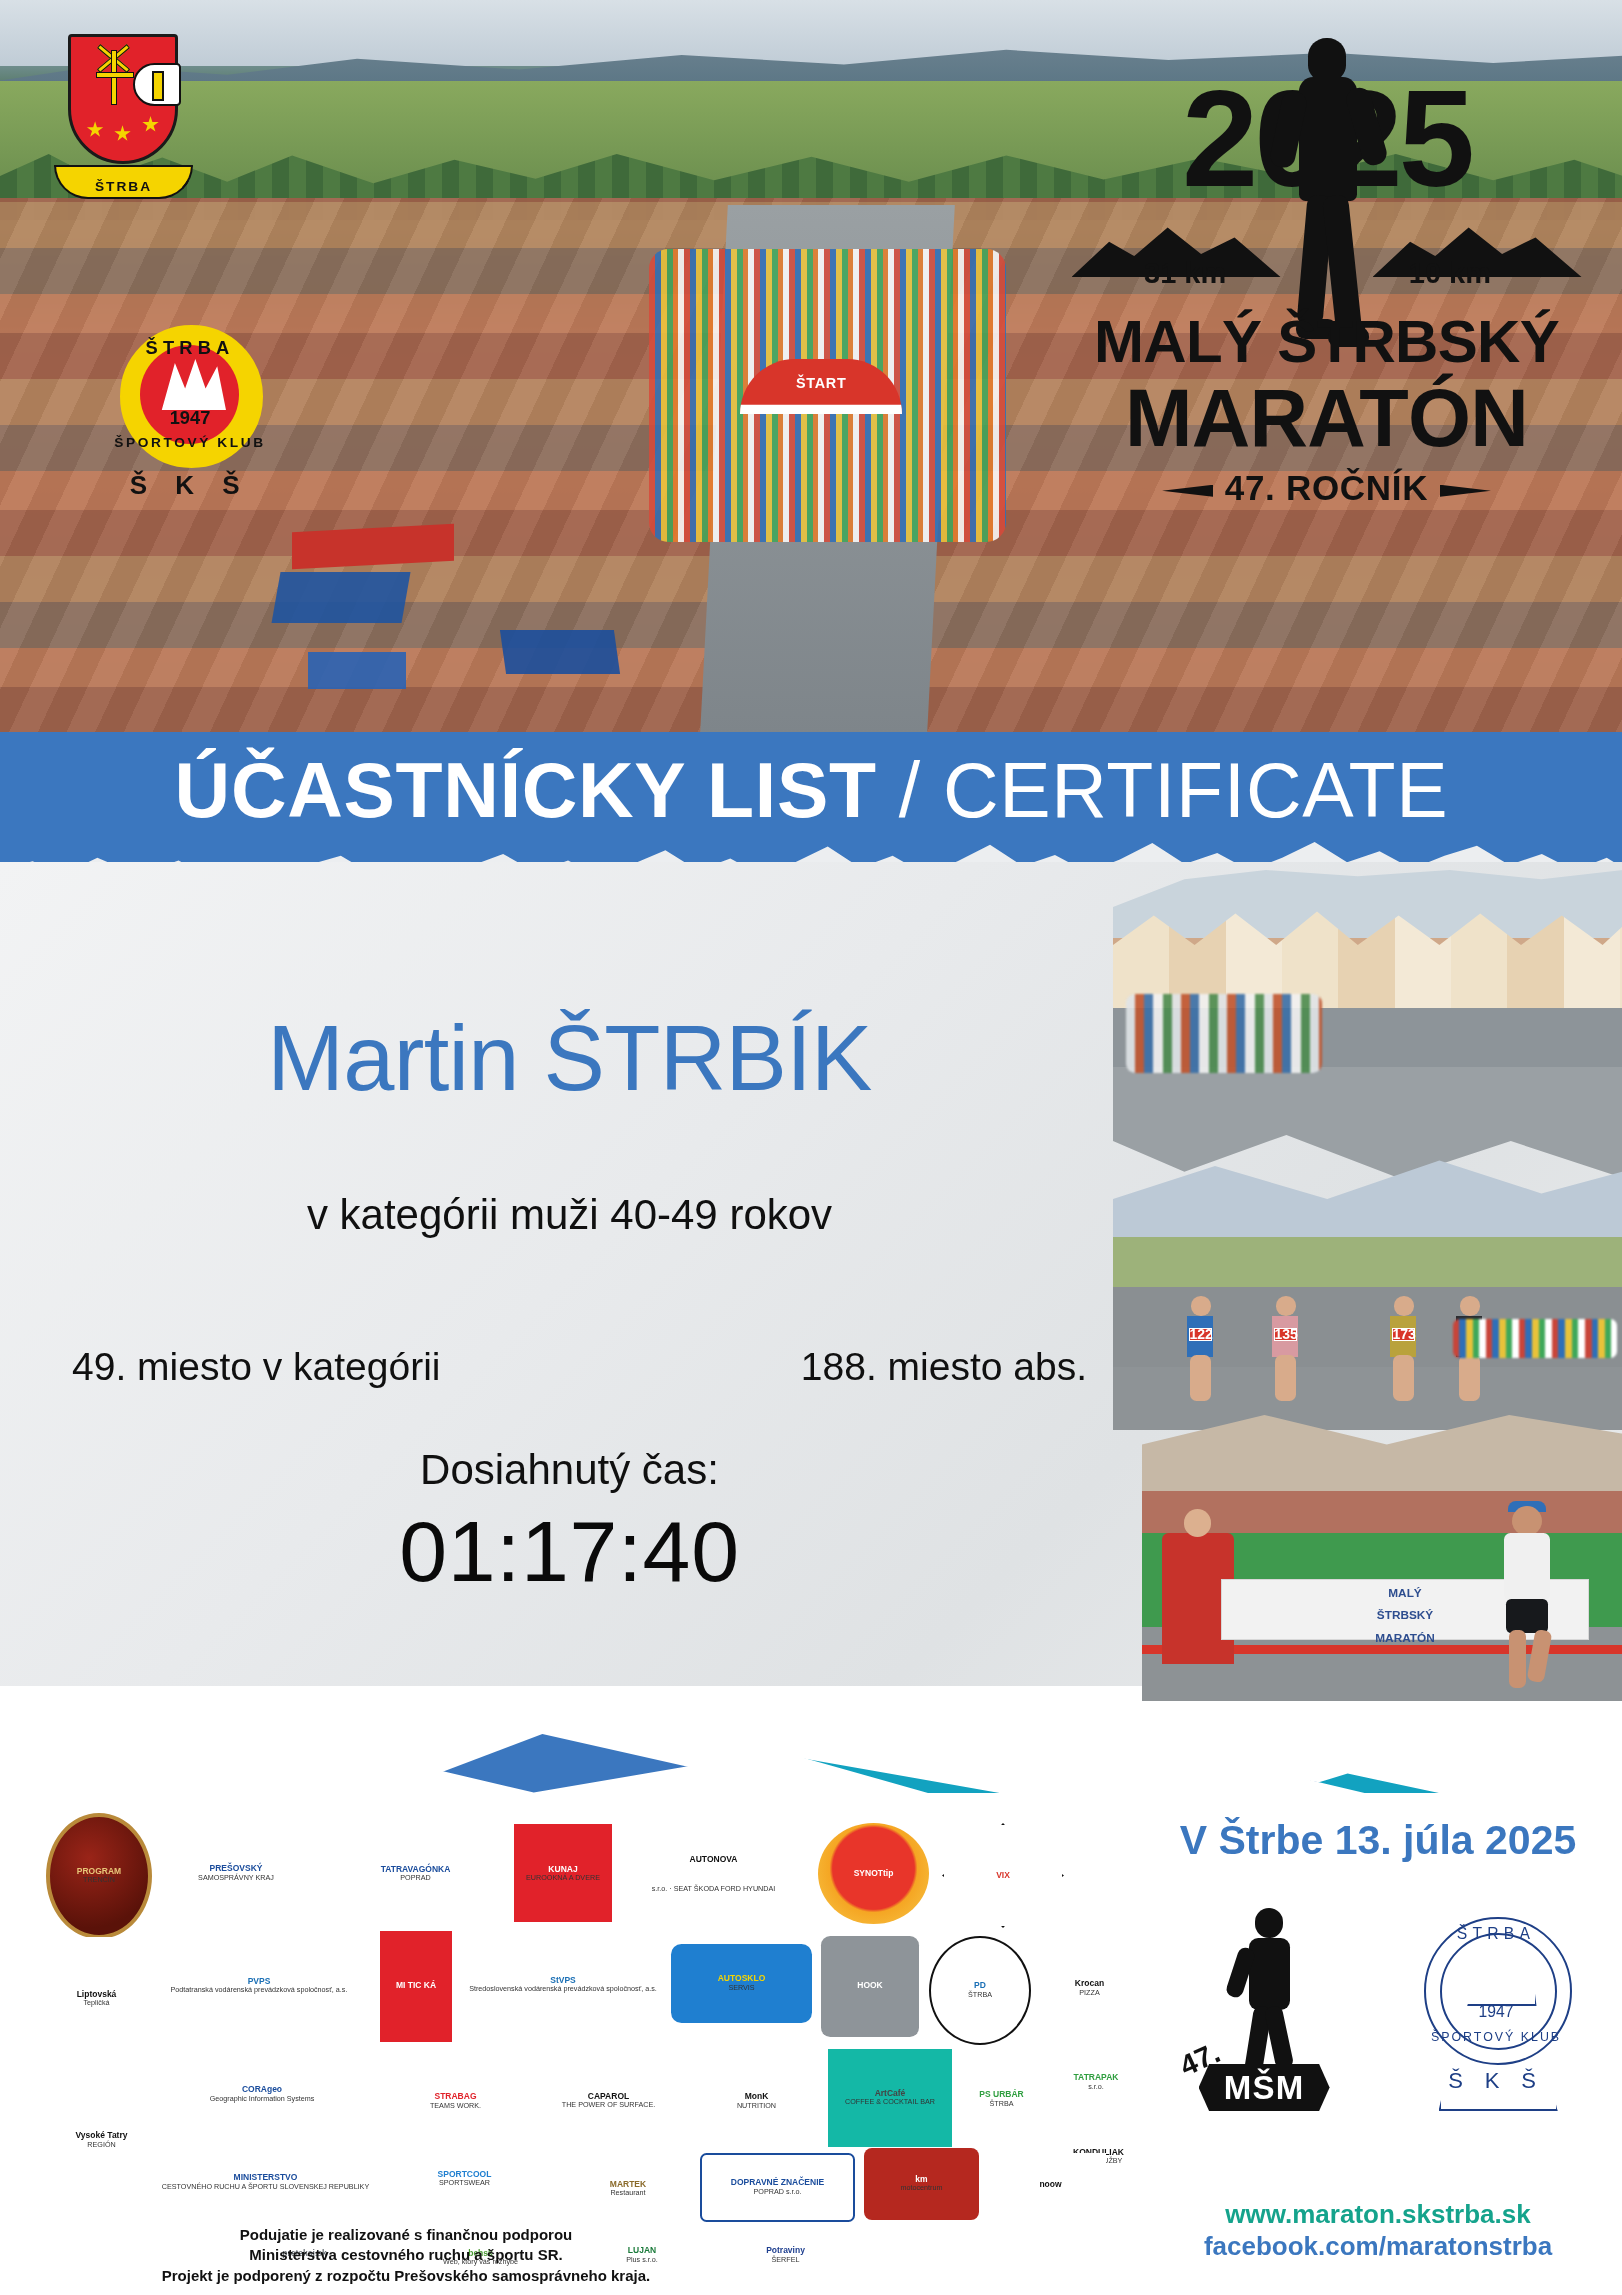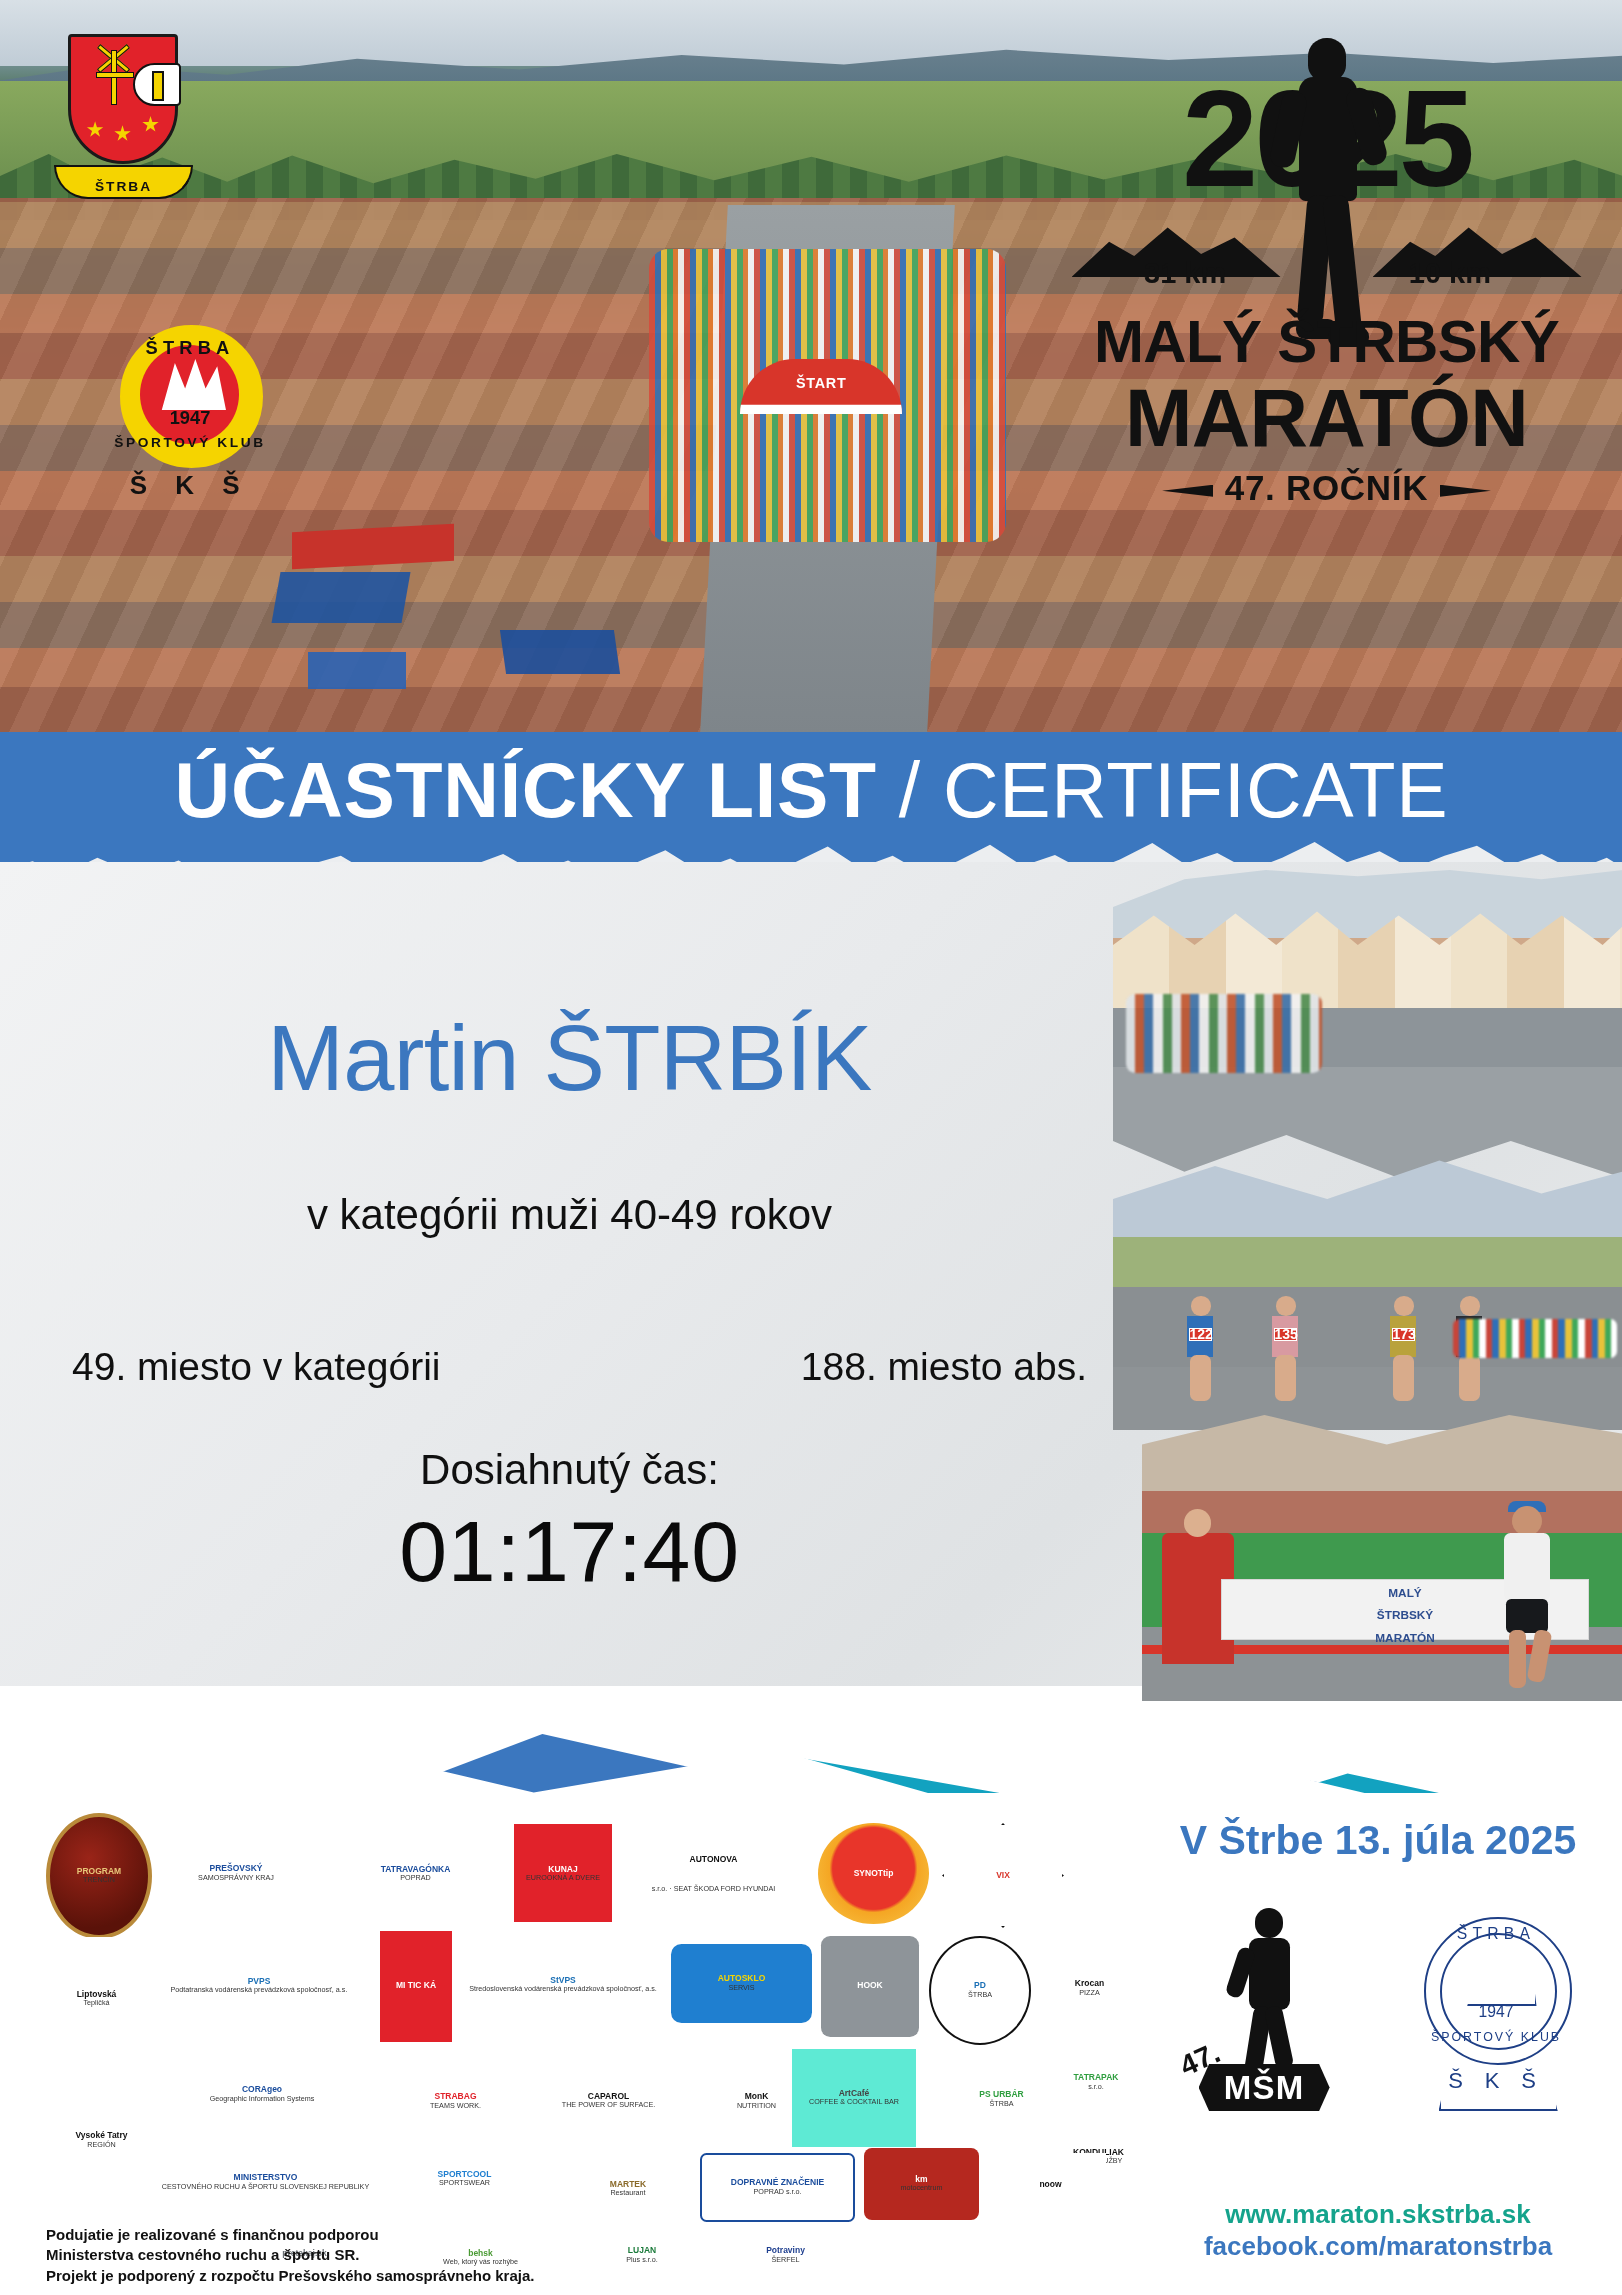--- a/index.html
+++ b/index.html
@@ -219,21 +219,21 @@
     clip-path:polygon(0 100%,30% 6%,64% 58%,100% 100%);}
 
   
   .sponsors{position:absolute;left:0;top:1793px;width:1623px;height:503px;background:#ffffff;}
   .spgrid{position:absolute;left:46px;top:19.6px;width:1099px;height:406px;}
   .lg{position:absolute;display:flex;align-items:center;justify-content:center;
     text-align:center;font-size:10.5px;font-weight:bold;color:#123;line-height:1.1;overflow:hidden;}
   .lg .cap{font-size:8.5px;font-weight:bold;}
   .lg .sm{font-size:7.2px;font-weight:normal;color:#333;}
 
-  .footnote{position:absolute;left:46px;top:432px;width:720px;text-align:left;
+  .footnote{position:absolute;left:46px;top:432px;width:720px;text-align:center;
     font-size:15px;font-weight:bold;color:#111;line-height:1.35;}
 
   .rightcol{position:absolute;right:29px;top:13px;width:432px;height:458px;}
   .datetxt{position:absolute;left:0;right:0;top:10.5px;text-align:center;
     font-size:41px;color:#3b77bf;font-weight:bold;white-space:nowrap;}
   .msm{position:absolute;left:17px;top:98px;width:170px;height:209px;}
   .msm .fig{position:absolute;left:50px;top:3.9px;width:79px;height:164px;}
   .msm .fig .h{position:absolute;left:26px;top:0;width:27.5px;height:30px;background:#111;border-radius:14.4px;}
   .msm .fig .t{position:absolute;left:19.6px;top:30px;width:41px;height:72px;background:#111;border-radius:9.2px;}
   .msm .fig .a{position:absolute;left:2.6px;top:39px;width:17px;height:51px;background:#111;border-radius:7.9px;transform:rotate(18deg);}
@@ -542,21 +542,21 @@
             <div class="cap">CAPAROL</div>
             <div class="sm">THE POWER OF SURFACE.</div>
           </div>
         </div>
         <div class="lg" title="MonK Nutrition" style="left: 645px; top: 249px; width: 131px; height: 79px; color: rgb(17, 17, 17); background: rgb(255, 255, 255);">
           <div style="display: flex; flex-direction: column; align-items: center; justify-content: center; width: 100%;">
             <div class="cap">MonK</div>
             <div class="sm">NUTRITION</div>
           </div>
         </div>
-        <div class="lg" title="ArtCafé Coffee &amp; Cocktail Bar" style="left: 746px; top: 236px; width: 124px; height: 98px; color: rgb(68, 68, 68); background: #5eead4; justify-content: center;">
+        <div class="lg" title="ArtCafé Coffee &amp; Cocktail Bar" style="left: 782px; top: 236px; width: 124px; height: 98px; color: rgb(68, 68, 68); background: #14b8a6; justify-content: center;">
           <div style="display: flex; flex-direction: column; align-items: center; justify-content: center; width: 100%;">
             <div class="cap">ArtCafé</div>
             <div class="sm">COFFEE &amp; COCKTAIL BAR</div>
           </div>
         </div>
         <div class="lg" title="PS Urbár Štrba" style="left: 913px; top: 236px; width: 85px; height: 101px; color: rgb(47, 158, 63); background: rgb(255, 255, 255);">
           <div style="display: flex; flex-direction: column; align-items: center; justify-content: center; width: 100%;">
             <div class="cap">PS URBÁR</div>
             <div class="sm">ŠTRBA</div>
           </div>

